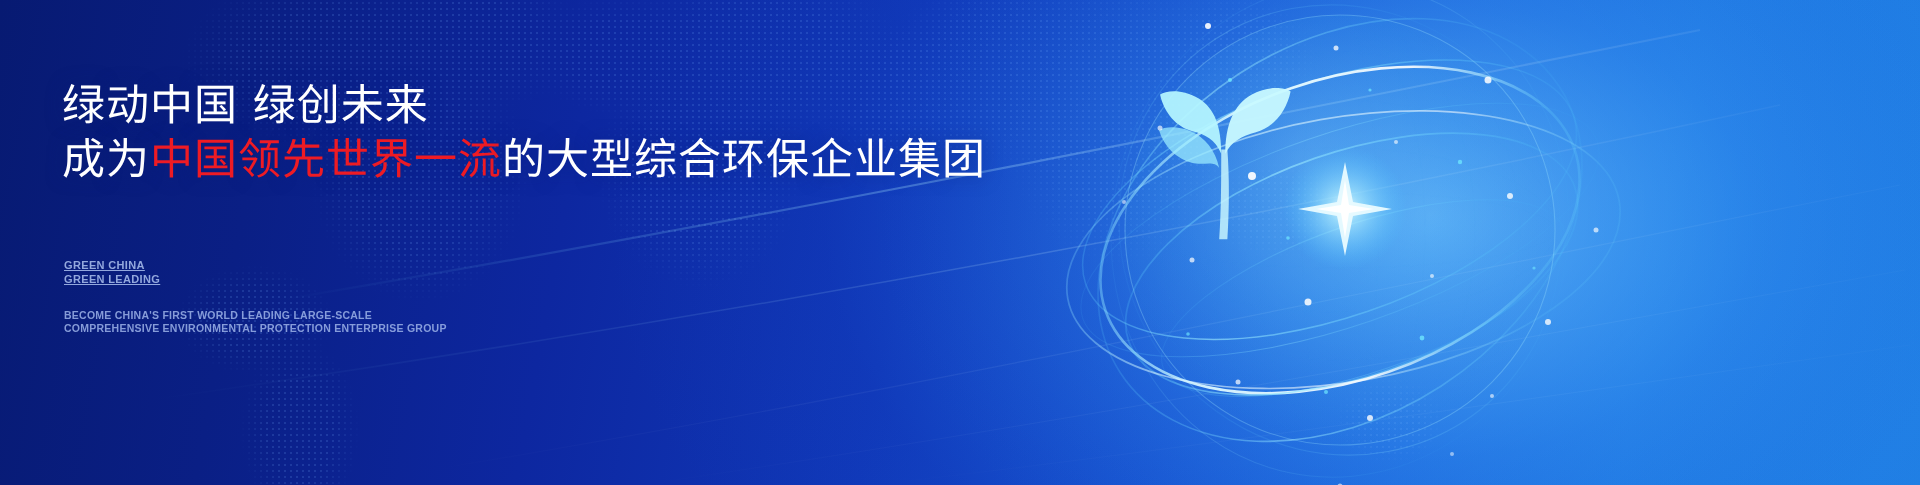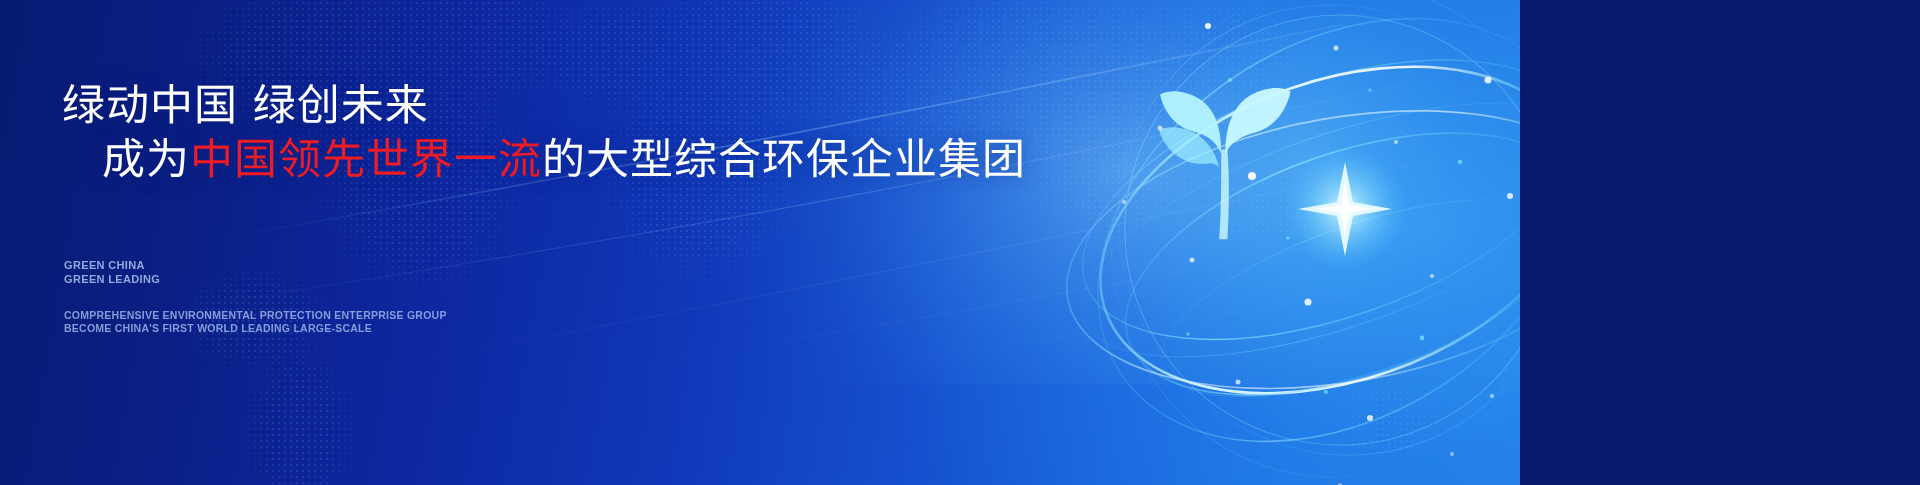--- a/index.html
+++ b/index.html
@@ -1,21 +1,21 @@
 <!DOCTYPE html>
 <html lang="zh-CN"><head>
 <meta charset="utf-8">
 <title>Corporate Banner</title>
 <style>
   * { margin:0; padding:0; box-sizing:border-box; }
   html,body { background:#071a6e; }
 
   .banner{
     position:relative;
-    width:1520px;
+    width:1920px;
     height:485px;
     overflow:hidden;
     font-family:"Liberation Sans","DejaVu Sans",sans-serif;
     background:
       radial-gradient(ellipse 1100px 760px at 1430px 230px,
           rgba(70,170,255,0.55) 0%,
           rgba(40,120,235,0.34) 30%,
           rgba(20,70,200,0.12) 55%,
           rgba(10,40,160,0.0) 75%),
       linear-gradient(100deg,
@@ -95,33 +95,33 @@
     color:#ffffff;
     font-size:43px;
     line-height:54px;
     font-weight:400;
     letter-spacing:1px;
     white-space:nowrap;
     text-shadow:0 0 18px rgba(10,30,120,0.55);
     font-family:"DejaVu Sans","Liberation Sans",sans-serif;
   }
   .headline .l1{ display:block; }
-  .headline .l2{ display:block;margin-left:40px; }
+  .headline .l2{ display:block; }
   .accent{ color:#ee1b24; }
 
   .sub-en{
     position:absolute; top:258px; left:2px;
     color:#9fb4e6;
     font-size:11px;
     line-height:14px;
     font-weight:700;
     letter-spacing:0.35px;
     opacity:0.92;
   }
-  .sub-en span{ display:block; }
+  .sub-en span{ display:block;text-decoration:underline; }
 
   .tagline-en{
     position:absolute; top:309px; left:2px;
     color:#9cb2e8;
     font-size:10.5px;
     line-height:13px;
     font-weight:700;
     letter-spacing:0.25px;
     opacity:0.85;
   }
@@ -291,18 +291,18 @@
       <span class="l1">绿动中国 绿创未来</span>
       <span class="l2"><span>成为</span><span class="accent">中国领先世界一流</span><span>的大型综合环保企业集团</span></span>
     </div>
 
     <div class="sub-en">
       <span>GREEN CHINA</span>
       <span>GREEN LEADING</span>
     </div>
 
     <div class="tagline-en">
+      <span>BECOME CHINA'S FIRST WORLD LEADING LARGE-SCALE</span>
       <span>COMPREHENSIVE ENVIRONMENTAL PROTECTION ENTERPRISE GROUP</span>
-      <span>BECOME CHINA'S FIRST WORLD LEADING LARGE-SCALE</span>
     </div>
 
   </div>
 </div>
 
 </body></html>

